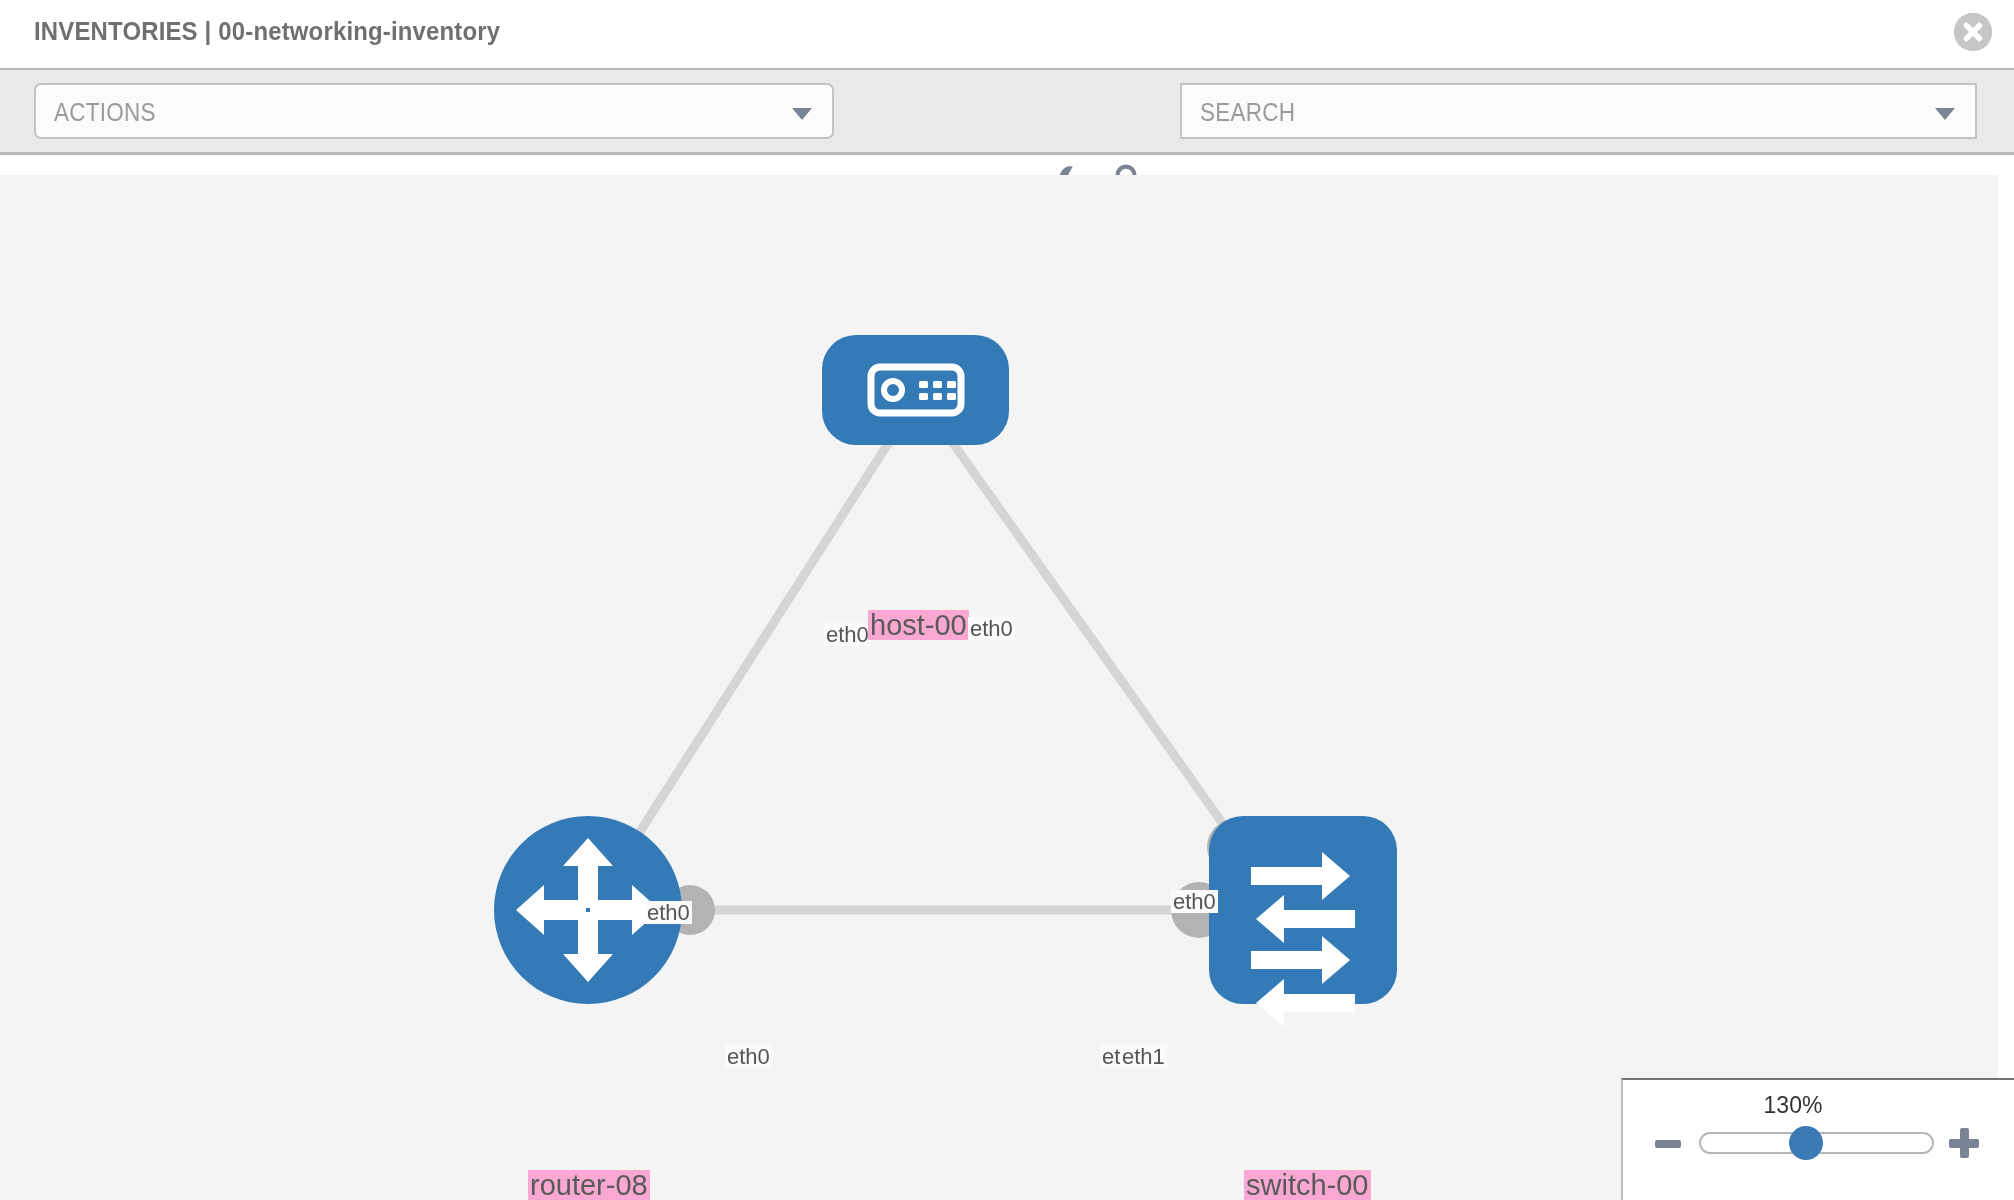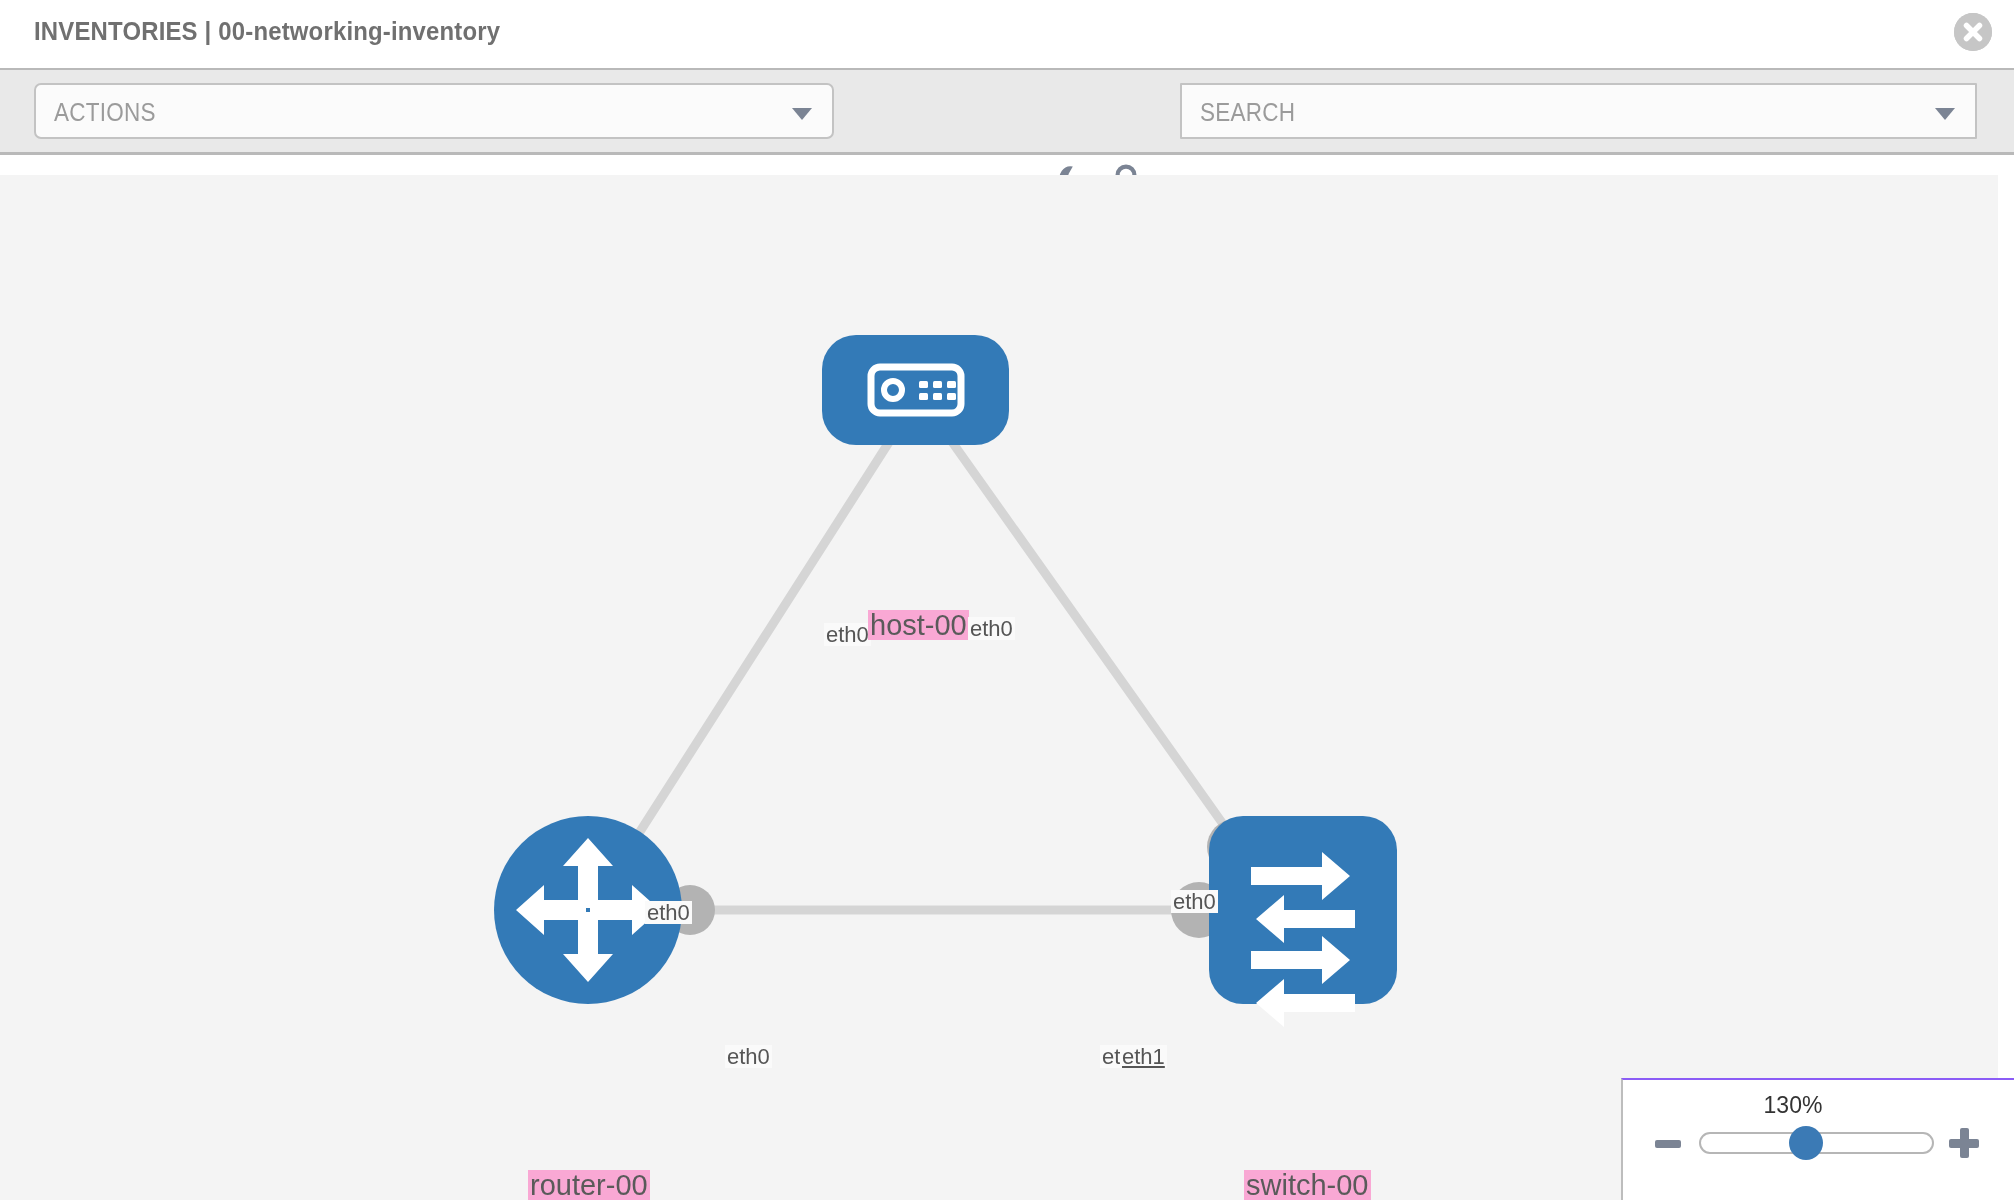--- a/index.html
+++ b/index.html
@@ -157,21 +157,21 @@
   }
 
   
   .zoom-panel {
     position: absolute;
     left: 1621px;
     top: 1078px;
     width: 393px;
     height: 122px;
     background: #ffffff;
-    border-top: 2px solid #8b5cf6;
+    border-top: 2px solid #737373;
     border-left: 2px solid #bdbdbd;
     box-sizing: border-box;
   }
   .zoom-value {
     position: absolute;
     top: 12px;
     left: 0;
     width: 340px;
     text-align: center;
     font-size: 23px;
@@ -339,23 +339,23 @@
   <div class="iface-label" style="left:968px; top:442px;">eth0</div>
 
   <div class="iface-label" style="left:645px; top:726px;">eth0</div>
 
   <div class="iface-label" style="left:1171px; top:715px;">eth0</div>
 
   <div class="iface-label" style="left:725px; top:870px;">eth0</div>
 
   <div class="iface-label" style="left:1100px; top:870px;">eth0</div>
 
-  <div class="iface-label" style="left:1120px; top:870px;text-decoration:underline;">eth1</div>
-
-  <div class="node-label" style="left:528px; top:995px;">router-00</div>
+  <div class="iface-label" style="left:1120px; top:870px;">eth1</div>
+
+  <div class="node-label" style="left:528px; top:995px;">router-08</div>
 
   <div class="node-label" style="left:1244px; top:995px;text-align:center;">switch-00</div>
 
 </div>
 
 <div class="zoom-panel">
   <div class="zoom-value">130%</div>
   <div class="zoom-minus"></div>
   <div class="zoom-track"></div>
   <div class="zoom-thumb"></div>

